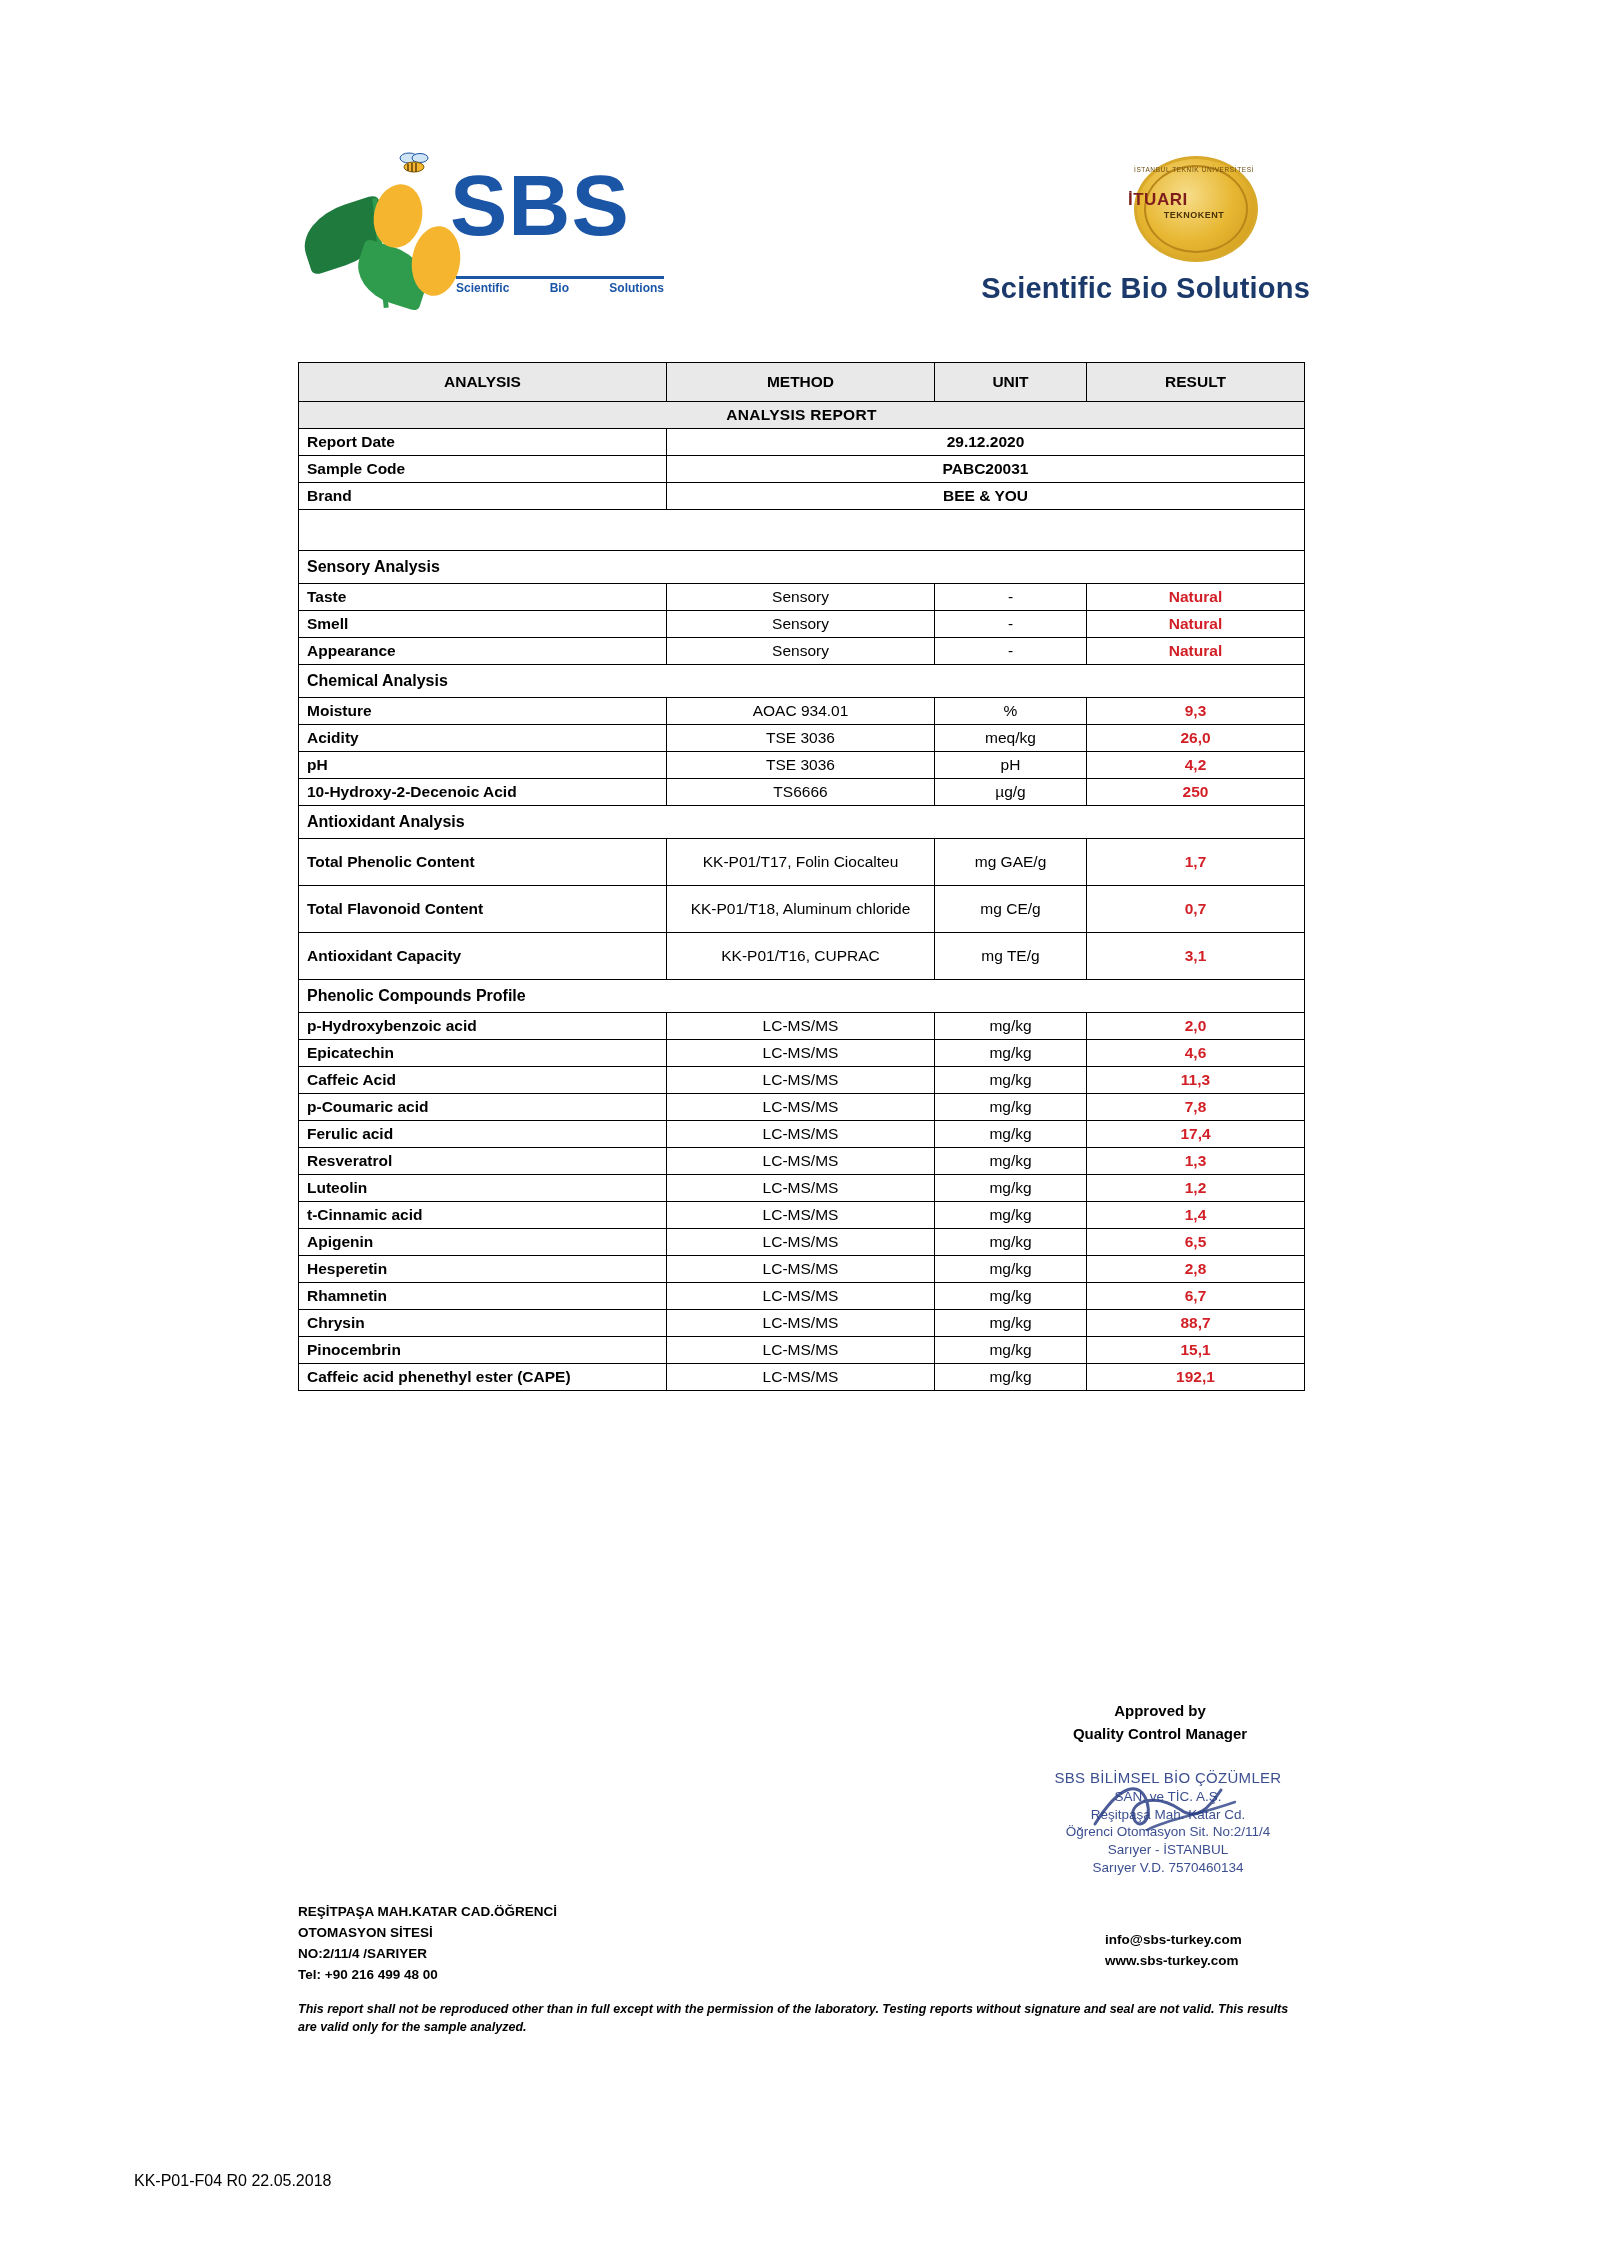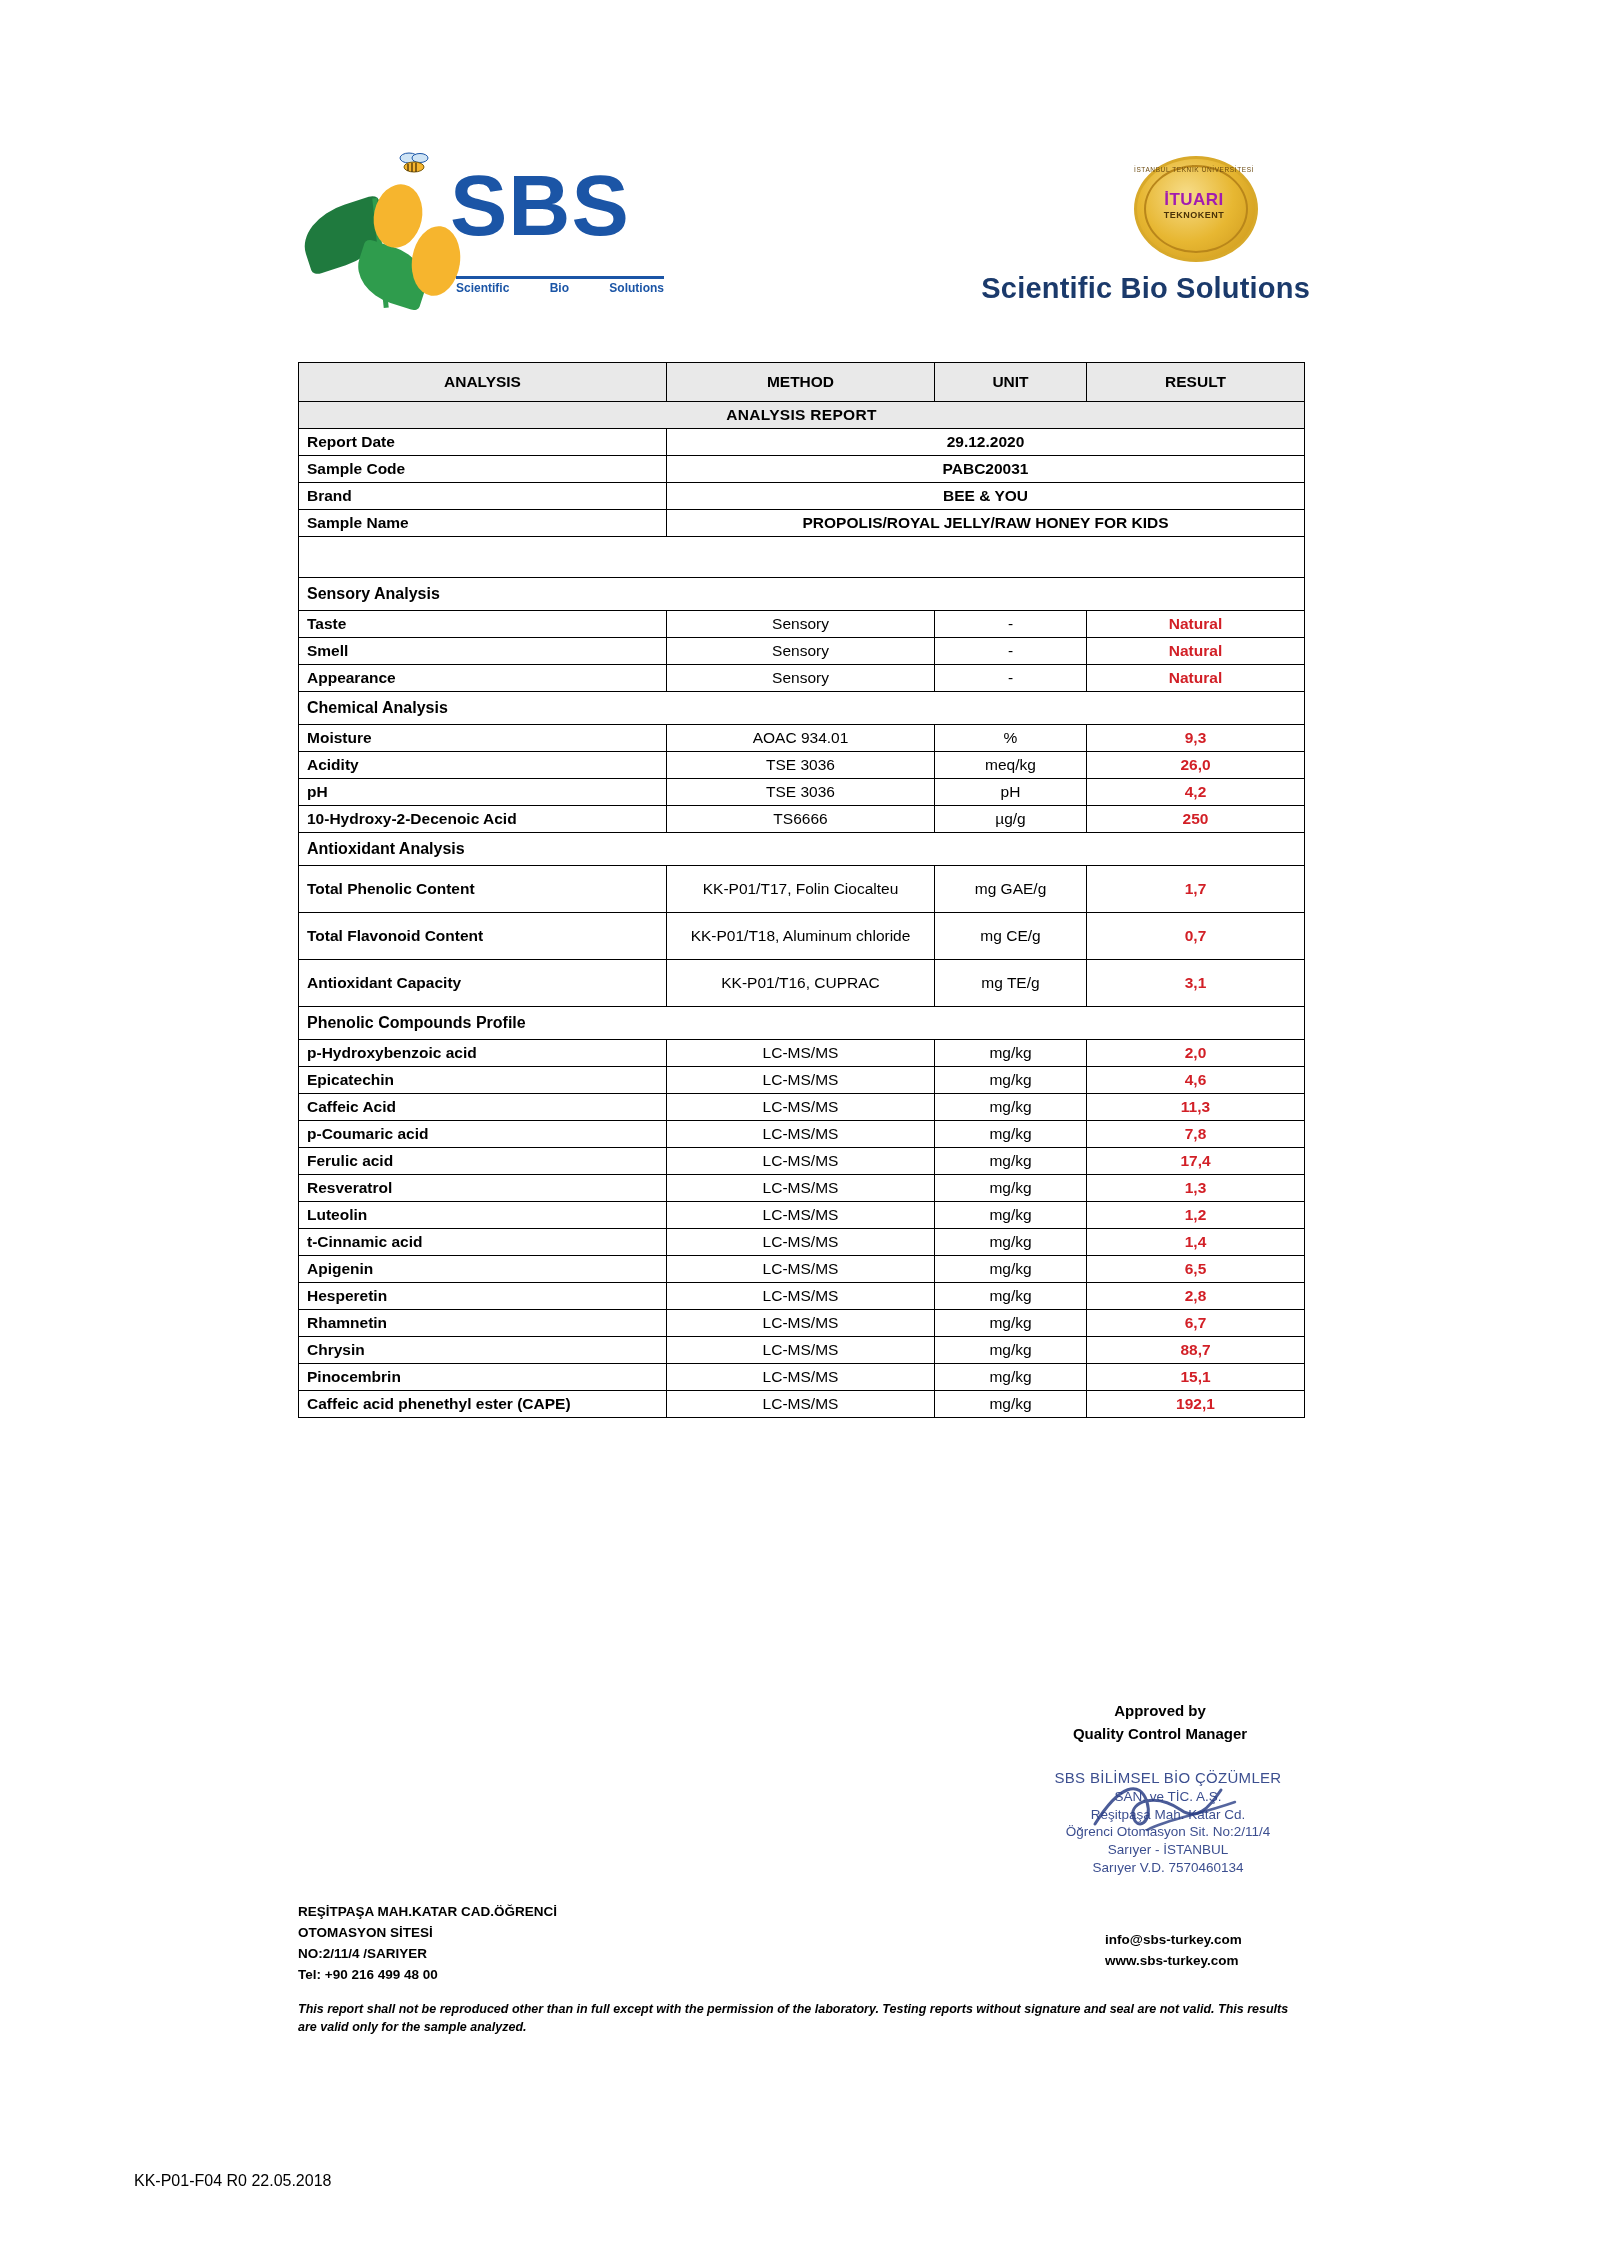--- a/index.html
+++ b/index.html
@@ -142,24 +142,24 @@
     content:"";
     position:absolute;
     left:7px; top:6px; right:7px; bottom:6px;
     border:2px solid #b9861a;
     border-radius:50%;
   }
   .seal .txt1 {
     position: absolute;
     left: 0; right: 0;
     top: 38px;
-    text-align: center;
+    text-align: left;
     font-size: 17px;
     font-weight: bold;
-    color: #a21caf;
+    color: #7f1d1d;
     letter-spacing: .5px;
   }
   .seal .txt2 {
     position: absolute;
     left: 0; right: 0;
     top: 58px;
     text-align: center;
     font-size: 9px;
     font-weight: bold;
     color: #4a3208;
@@ -372,24 +372,20 @@
           <td class="meta-value" colspan="3">29.12.2020</td>
         </tr>
         <tr>
           <td class="meta-label">Sample Code</td>
           <td class="meta-value" colspan="3">PABC20031</td>
         </tr>
         <tr>
           <td class="meta-label">Brand</td>
           <td class="meta-value" colspan="3">BEE &amp; YOU</td>
         </tr>
-        <tr>
-          <td class="meta-label">Sample Name</td>
-          <td class="meta-value" colspan="3">PROPOLIS/ROYAL JELLY/RAW HONEY FOR KIDS</td>
-        </tr>
 
         <tr class="spacer-row">
           <td colspan="4"></td>
         </tr>
       </tbody>
 
       <thead class="head">
         <tr>
           <th>ANALYSIS</th>
           <th>METHOD</th>

